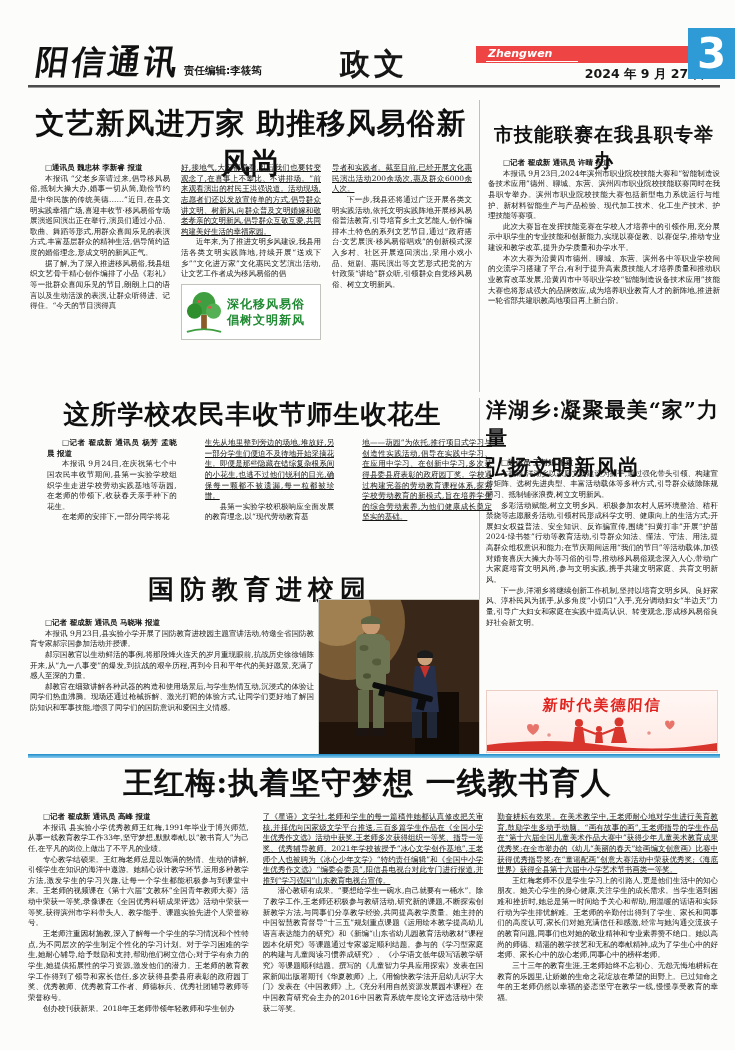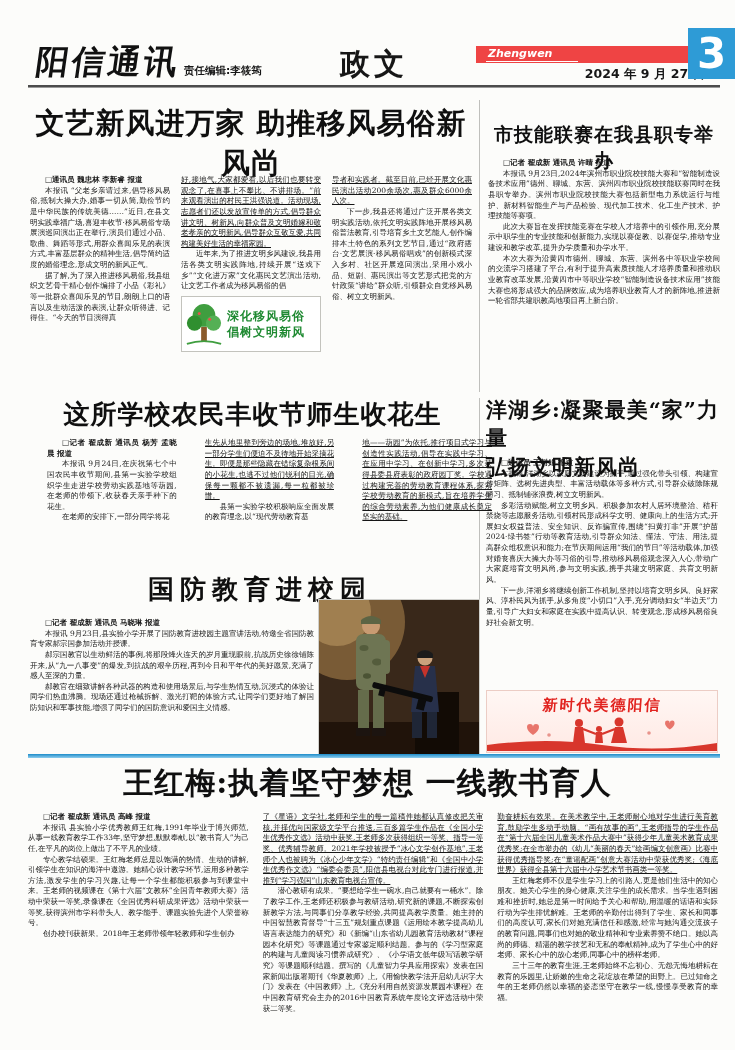--- a/index.html
+++ b/index.html
@@ -67,21 +67,21 @@
     <span class="pinyin" data-interactable="false">Zhengwen</span>
   </div>
   <div class="date" data-interactable="false">2024 年 9 月 27 日</div>
   <div class="page-num" data-interactable="false">3</div>
   <div class="header-rule" data-interactable="false"></div>
 
   <div class="vrule" style="left:479px;top:100px;height:292px;" data-interactable="false"></div>
   <div class="vrule" style="left:479px;top:398px;height:352px;" data-interactable="false"></div>
 
   <div class="headline" style="left:30px;top:104px;width:442px;font-size:29px;" data-interactable="false">文艺新风进万家 助推移风易俗新风尚</div>
-  <div class="cols body-text" style="left:30px;top:163px;width:442px;height:233px;gap:11px;margin-top:12px;" data-interactable="false">
+  <div class="cols body-text" style="left:30px;top:163px;width:442px;height:233px;gap:11px;" data-interactable="false">
     <div class="col" data-interactable="false">
       <p class="byline" data-interactable="false">□通讯员 魏忠林 李新睿 报道</p>
       <p data-interactable="false">本报讯 “父老乡亲请过来,倡导移风易俗,抵制大操大办,婚事一切从简,勤俭节约是中华民族的传统美德……”近日,在县文明实践幸福广场,喜迎丰收节·移风易俗专场展演巡回演出正在举行,演员们通过小品、歌曲、舞蹈等形式,用群众喜闻乐见的表演方式,丰富基层群众的精神生活,倡导简约适度的婚俗理念,形成文明的新风正气。</p>
       <p data-interactable="false">据了解,为了深入推进移风易俗,我县组织文艺骨干精心创作编排了小品《彩礼》等一批群众喜闻乐见的节目,朗朗上口的语言以及生动活泼的表演,让群众听得进、记得住。“今天的节目演得真</p>
     </div>
     <div class="col" data-interactable="false">
       <p class="noindent" data-interactable="false">好,接地气,大家都爱看,以后我们也要转变观念了,在喜事上不攀比、不讲排场。”前来观看演出的村民王洪强说道。活动现场,志愿者们还以发放宣传单的方式,倡导群众讲文明、树新风,向群众普及文明婚嫁和敬老孝亲的文明新风,倡导群众互敬互爱,共同构建美好生活的幸福家园。</p>
       <p data-interactable="false">近年来,为了推进文明乡风建设,我县用活各类文明实践阵地,持续开展“送戏下乡”“文化进万家”文化惠民文艺演出活动,让文艺工作者成为移风易俗的倡</p>
       <div class="green-promo" data-interactable="false">
         <svg width="38" height="46" viewBox="0 0 40 46" data-interactable="false">
@@ -200,20 +200,21 @@
   </div>
 
   <div class="blue-divider" data-interactable="false"></div>
 
   <div class="headline" style="left:30px;top:763px;width:675px;font-size:30px;" data-interactable="false">王红梅:执着坚守梦想 一线教书育人</div>
   <div class="cols body-text" style="left:28px;top:812px;width:690px;height:230px;gap:14px;" data-interactable="false">
     <div class="col" data-interactable="false">
       <p class="byline" style="text-align:left;" data-interactable="false">□记者 翟成新 通讯员 高峰 报道</p>
       <p data-interactable="false">本报讯 县实验小学优秀教师王红梅,1991年毕业于博兴师范,从事一线教育教学工作33年,坚守梦想,默默奉献,以“教书育人”为己任,在平凡的岗位上做出了不平凡的业绩。</p>
       <p data-interactable="false">专心教学结硕果。王红梅老师总是以饱满的热情、生动的讲解,引领学生在知识的海洋中遨游。她精心设计教学环节,运用多种教学方法,激发学生的学习兴趣,让每一个学生都能积极参与到课堂中来。王老师的视频课在《第十六届“文教杯”全国青年教师大赛》活动中荣获一等奖,录像课在《全国优秀科研成果评选》活动中荣获一等奖,获得滨州市学科带头人、教学能手、课题实验先进个人荣誉称号。</p>
+      <p data-interactable="false">王老师注重因材施教,深入了解每一个学生的学习情况和个性特点,为不同层次的学生制定个性化的学习计划。对于学习困难的学生,她耐心辅导,给予鼓励和支持,帮助他们树立信心;对于学有余力的学生,她提供拓展性的学习资源,激发他们的潜力。王老师的教育教学工作得到了领导和家长信任,多次获得县委县府表彰的政府园丁奖、优秀教师、优秀教育工作者、师德标兵、优秀社团辅导教师等荣誉称号。</p>
       <p data-interactable="false">创办校刊获新果。2018年王老师带领年轻教师和学生创办</p>
     </div>
     <div class="col" data-interactable="false">
       <p class="noindent" data-interactable="false">了《星语》文学社,老师和学生的每一篇稿件她都认真修改把关审核,并择优向国家级文学平台推送,三百多篇学生作品在《全国小学生优秀作文选》活动中获奖,王老师多次获得组织一等奖、指导一等奖、优秀辅导教师。2021年学校被授予“冰心文学创作基地”,王老师个人也被聘为《冰心少年文学》“特约责任编辑”和《全国中小学生优秀作文选》“编委会委员”,阳信县电视台对此专门进行报道,并推到“学习强国”山东教育电视台宣传。</p>
       <p data-interactable="false">潜心教研有成果。“要想给学生一碗水,自己就要有一桶水”。除了教学工作,王老师还积极参与教研活动,研究新的课题,不断探索创新教学方法,与同事们分享教学经验,共同提高教学质量。她主持的中国智慧教育督导“十三五”规划重点课题《运用绘本教学提高幼儿语言表达能力的研究》和《新编“山东省幼儿园教育活动教材”课程园本化研究》等课题通过专家鉴定顺利结题。参与的《学习型家庭的构建与儿童阅读习惯养成研究》、《小学语文低年级写话教学研究》等课题顺利结题。撰写的《儿童智力学具应用探索》发表在国家新闻出版署期刊《华夏教师》上,《用愉快教学法开启幼儿识字大门》发表在《中国教师》上,《充分利用自然资源发展园本课程》在中国教育研究会主办的2016中国教育系统年度论文评选活动中荣获二等奖。</p>
     </div>
     <div class="col" data-interactable="false">
       <p class="noindent" data-interactable="false">勤奋耕耘有效果。在美术教学中,王老师耐心地对学生进行美育教育,鼓励学生多动手动脑。“画有故事的画”,王老师指导的学生作品在“第十六届全国儿童美术作品大赛中”获得少年儿童美术教育成果优秀奖;在全市举办的《幼儿“美丽的春天”绘画编文创意画》比赛中获得优秀指导奖;在“童谣配画”创意大赛活动中荣获优秀奖;《海底世界》获得全县第十六届中小学艺术节书画类一等奖。</p>
       <p data-interactable="false">王红梅老师不仅是学生学习上的引路人,更是他们生活中的知心朋友。她关心学生的身心健康,关注学生的成长需求。当学生遇到困难和挫折时,她总是第一时间给予关心和帮助,用温暖的话语和实际行动为学生排忧解难。王老师的辛勤付出得到了学生、家长和同事们的高度认可,家长们对她充满信任和感激,经常与她沟通交流孩子的教育问题,同事们也对她的敬业精神和专业素养赞不绝口。她以高尚的师德、精湛的教学技艺和无私的奉献精神,成为了学生心中的好老师、家长心中的放心老师,同事心中的榜样老师。</p>
       <p data-interactable="false">三十三年的教育生涯,王老师始终不忘初心、无怨无悔地耕耘在教育的乐园里,让娇嫩的生命之花绽放在希望的田野上。已过知命之年的王老师仍然以幸福的姿态坚守在教学一线,慢慢享受教育的幸福。</p>

